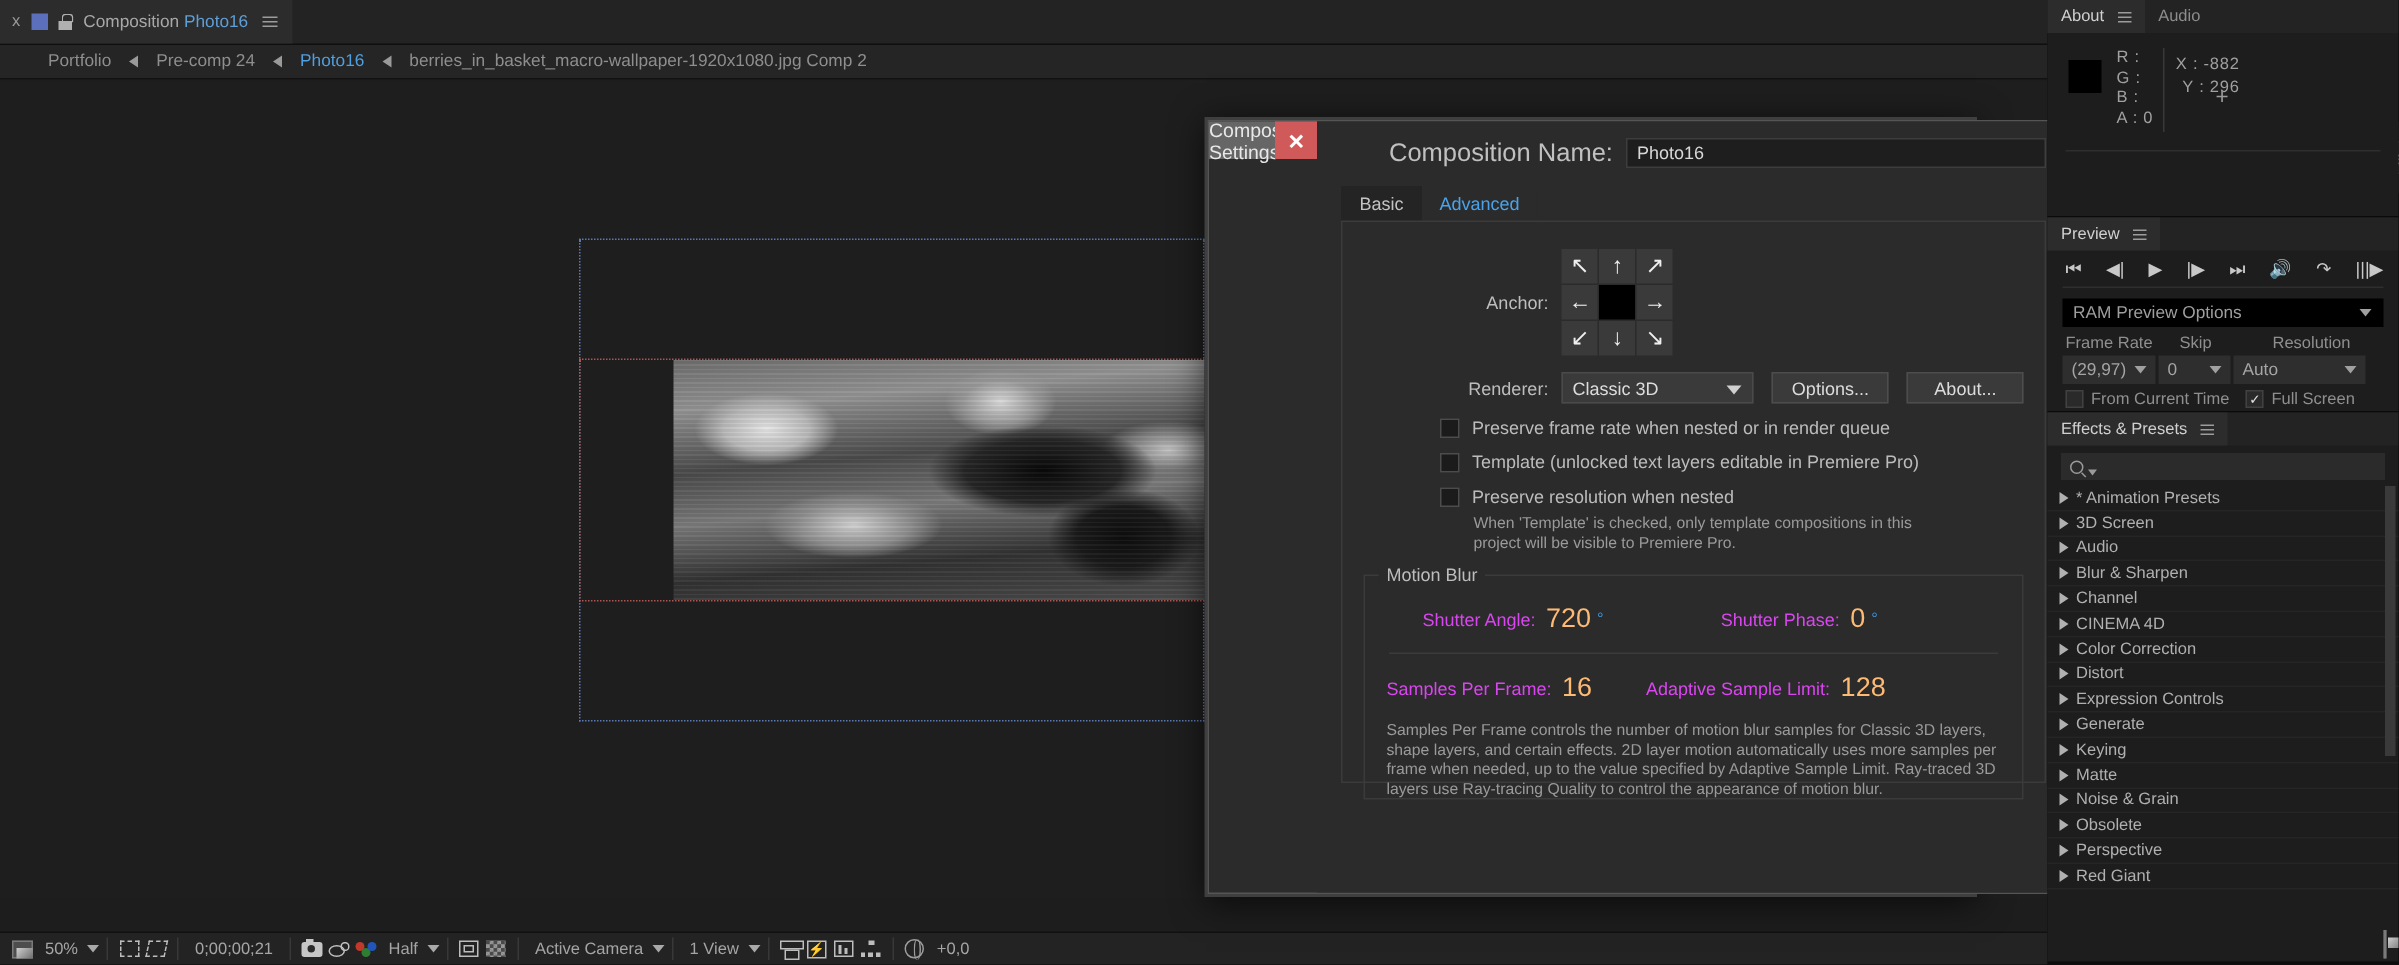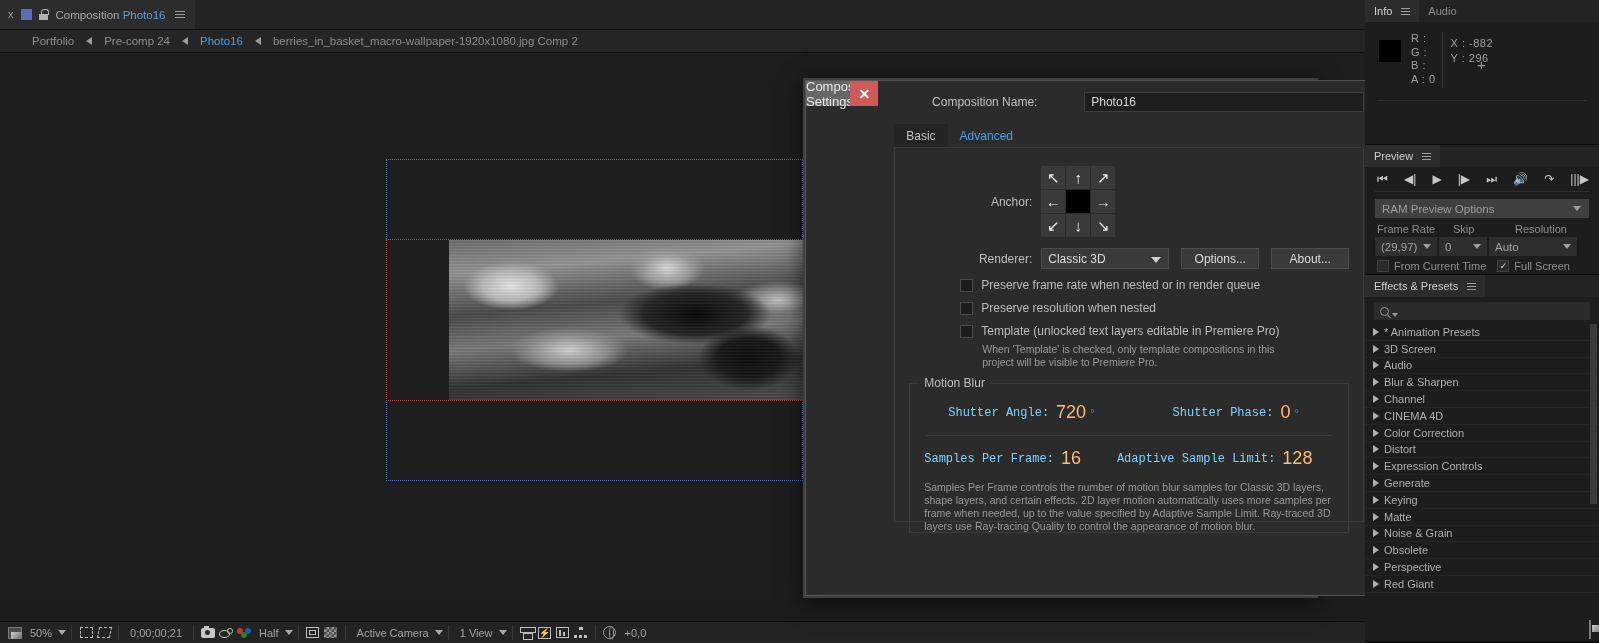--- a/index.html
+++ b/index.html
@@ -157,21 +157,21 @@
     display: flex; align-items: center; justify-content: center; position: relative;
   }
   .dlg-close {
     position: absolute; right: 0px; top: 0px; width: 28px; height: 25px;
     background: #d05a5a; color: #fff; font-size: 14px; font-weight: bold;
     display: flex; align-items: center; justify-content: center;
   }
   .dlg-body { flex: 1; background: #2b2b2b; padding: 11px 16px 0 16px; position: relative; }
 
   .row-compname { display: flex; align-items: center; margin-bottom: 12px; }
-  .lbl-compname { width: 190px; text-align: center; font-size: 12px; color: #c0c0c0; padding-right: 9px; }
+  .lbl-compname { width: 190px; text-align: right; font-size: 17px; color: #c0c0c0; padding-right: 9px; }
   .inp-compname {
     flex: 1; height: 20px; background: #1e1e1e; border: 1px solid #3d3d3d;
     color: #d8d8d8; font-size: 12px; padding: 0 6px; line-height: 18px;
     font-family: "Liberation Sans", sans-serif;
   }
 
   .tabs { display: flex; align-items: flex-end; height: 24px; }
   .tab {
     padding: 4px 12px 4px 12px; font-size: 12px; color: #c3c3c3;
     background: #242424; height: 24px; line-height: 16px;
@@ -225,21 +225,21 @@
   
   .group {
     margin-top: 14px; border: 1px solid #3b3b3b; padding: 14px 14px 12px 14px; position: relative;
     height: 150px;
   }
   .group-legend {
     position: absolute; top: -8px; left: 9px; background: #2b2b2b; padding: 0 5px;
     font-size: 12px; color: #bdbdbd;
   }
   .mb-row { display: flex; align-items: center; }
-  .mb-lbl { font-size: 12px; color: #7dd3fc; font-family: Liberation Mono, monospace; }
+  .mb-lbl { font-size: 12px; color: #d946ef; }
   .mb-val { font-size: 18px; color: #fdba74; margin-left: 7px; }
   .mb-unit { font-size: 11px; color: #3f8fd2; margin-left: 4px; }
   .mb-divider { height: 1px; background: #3b3b3b; margin: 12px 2px 0 2px; }
   .mb-desc { font-size: 10.5px; color: #9a9a9a; line-height: 13px; margin-top: 12px; }
 
   .dlg-footer {
     height: 48px; display: flex; align-items: center; padding: 0 22px;
     border-top: none; background: #2b2b2b;
   }
   .prev-chk { display: flex; align-items: center; font-size: 12px; color: #bcbcbc; }
@@ -264,31 +264,31 @@
   }
   .rtab.active { background: #2c2c2c; color: #d0d0d0; }
   .rtab .hamb i { width: 9px; }
 
   
   #info-panel { height: 145px; border-bottom: 1px solid #0a0a0a; }
   .info-body { display: flex; padding: 10px 0 0 14px; position: relative; }
   .info-swatch { width: 22px; height: 22px; background: #000; margin-top: 8px; margin-right: 10px; }
   .info-rgba { font-size: 11px; color: #a0a0a0; line-height: 13.5px; letter-spacing: .5px; }
   .info-vsep { width: 1px; height: 56px; background: #383838; margin: 0 8px 0 6px; }
-  .info-xy { font-size: 11px; color: #a0a0a0; line-height: 15px; letter-spacing: .5px; padding-top: 4px;}
+  .info-xy { font-size: 11px; color: #a0a0a0; line-height: 15px; letter-spacing: .5px; padding-top: 4px; text-align: right;}
   .info-cross { position: absolute; left: 112px; top: 34px; color: #9b9b9b; font-size: 15px; }
   .info-hr { height: 1px; background: #2e2e2e; margin: 12px 12px 0 12px; }
 
   
   #preview-panel { height: 130px; border-bottom: 1px solid #0a0a0a; }
   .pv-controls { display: flex; align-items: center; justify-content: space-between; padding: 6px 10px 0 12px; }
   .pv-btn { color: #c8c8c8; font-size: 12px; line-height: 1; }
   .pv-hr { height: 1px; background: #2e2e2e; margin: 6px 10px 0 10px; }
   .pv-sel {
-    margin: 7px 10px 0 10px; height: 19px; background: #404040; color: #9e9e9e;
+    margin: 7px 10px 0 10px; height: 19px; background: #000000; color: #9e9e9e;
     font-size: 11.5px; display: flex; align-items: center; padding: 0 7px; position: relative;
   }
   .pv-sel .caret { position: absolute; right: 8px; top: 7px;
     width: 0; height: 0; border-left: 4.5px solid transparent; border-right: 4.5px solid transparent;
     border-top: 5.5px solid #a0a0a0; }
   .pv-labels { display: flex; padding: 5px 10px 0 12px; font-size: 11px; color: #8f8f8f; }
   .pv-row2 { display: flex; padding: 2px 10px 0 10px; gap: 2px; text-align: center; }
   .pv-small {
     height: 19px; background: #2e2e2e; color: #a5a5a5; font-size: 11.5px;
     display: flex; align-items: center; padding: 0 6px; position: relative;
@@ -471,25 +471,25 @@
             <div class="btn">Options...</div>
             <div class="btn">About...</div>
           </div>
 
           <div class="chk-row">
             <span class="chkbox"></span>
             <span class="chk-lbl">Preserve frame rate when nested or in render queue</span>
           </div>
           <div class="chk-row">
             <span class="chkbox"></span>
-            <span class="chk-lbl">Preserve resolution when nested</span>
+            <span class="chk-lbl">Template (unlocked text layers editable in Premiere Pro)</span>
           </div>
           <div class="chk-row">
             <span class="chkbox"></span>
-            <span class="chk-lbl">Template (unlocked text layers editable in Premiere Pro)</span>
+            <span class="chk-lbl">Preserve resolution when nested</span>
           </div>
           <div class="note">When 'Template' is checked, only template compositions in this project will be visible to Premiere Pro.</div>
 
           <div class="group">
             <div class="group-legend">Motion Blur</div>
 
             <div class="mb-row" style="padding-left:24px;margin-top:4px;">
               <span class="mb-lbl">Shutter Angle:</span>
               <span class="mb-val">720</span>
               <span class="mb-unit">°</span>
@@ -523,21 +523,21 @@
         <div class="btn-cancel">Cancel</div>
       </div>
     </div>
   </div>
 
   <div id="right-col">
 
     <div class="rpanel" id="info-panel">
       <div class="rtabbar">
         <div class="rtab active">
-          <span>Info</span>
+          <span>About</span>
           <span class="hamb">
               <i></i>
               <i></i>
               <i></i>
             </span>
         </div>
         <div class="rtab">
           <span>Audio</span>
         </div>
       </div>

